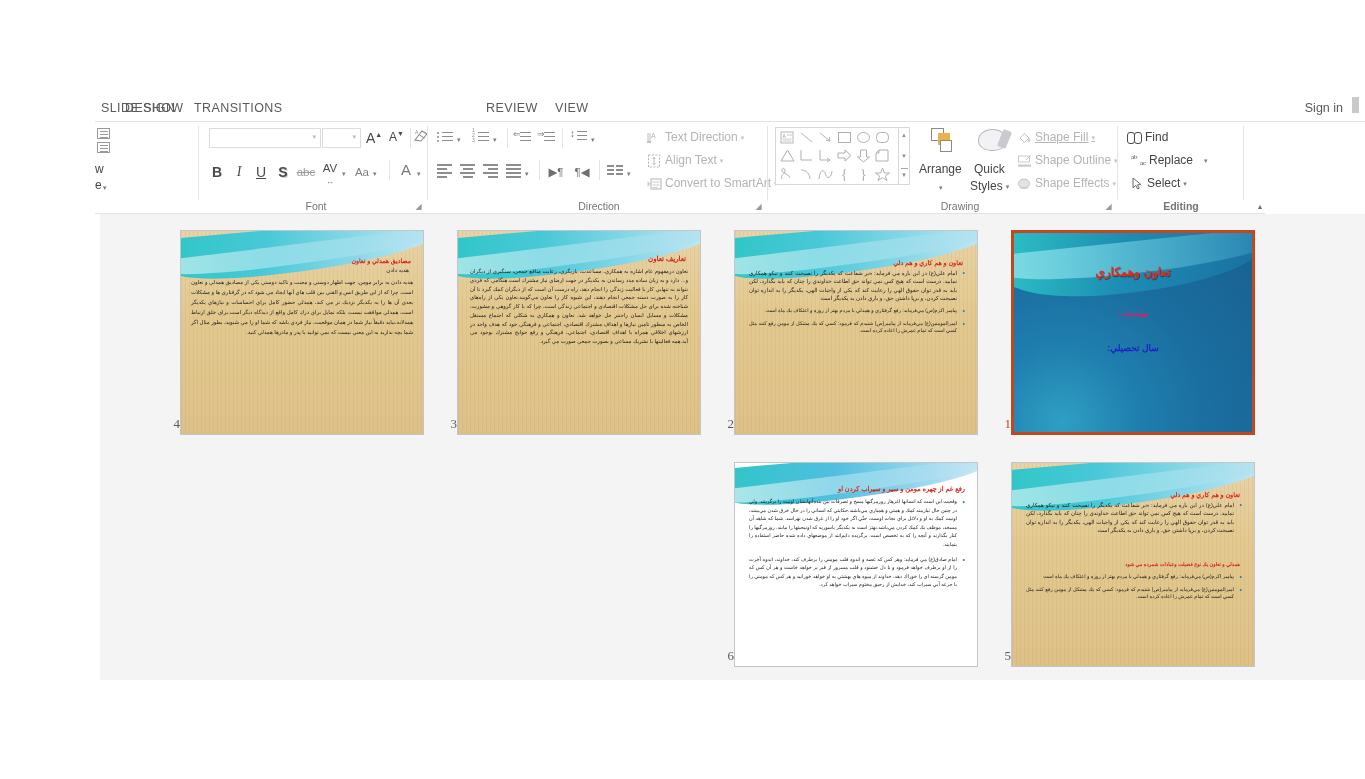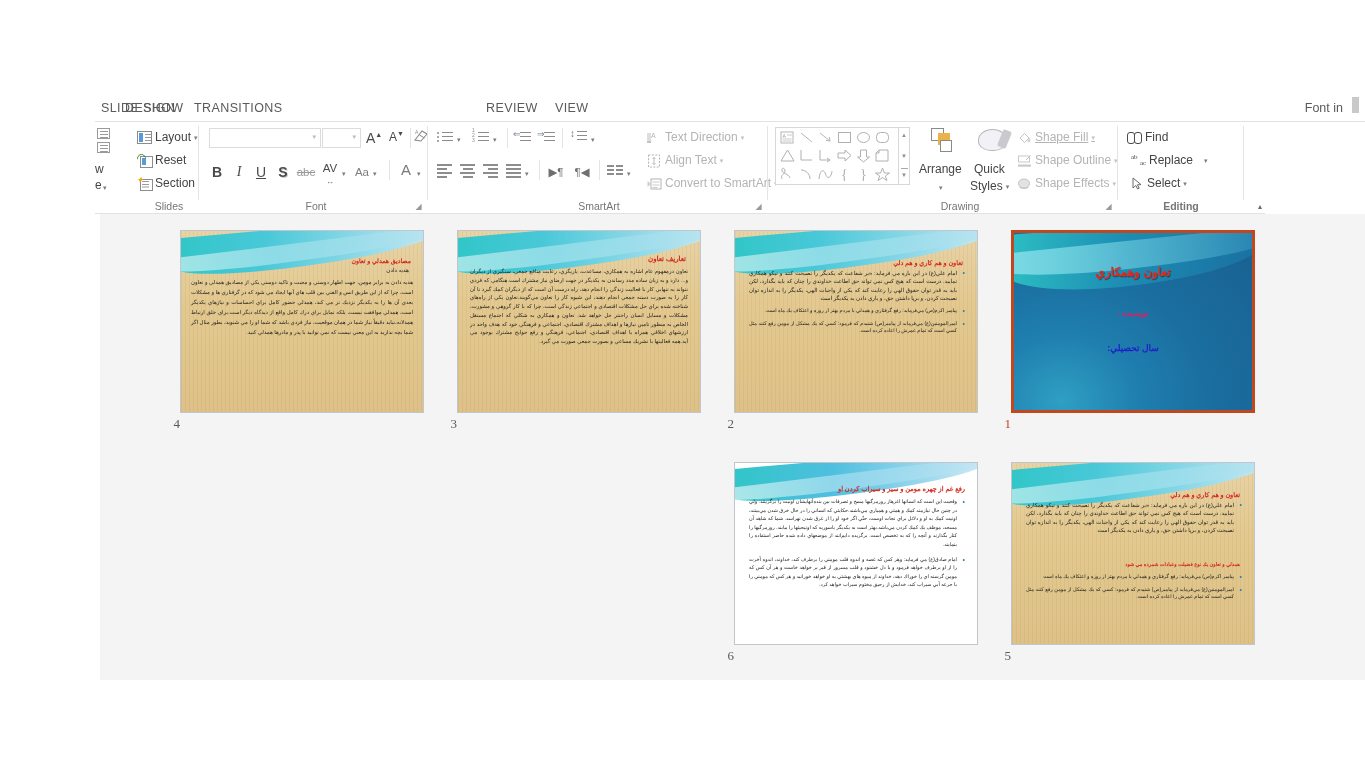--- a/index.html
+++ b/index.html
@@ -150,21 +150,21 @@
     position:absolute; left:0; top:214px; width:1365px; height:565px; background:#ffffff;
   }
   .greyband {
     position:absolute; left:100px; top:0; width:1265px; height:466px; background:#f4f4f4;
   }
   .greyband2 {
     position:absolute; left:100px; top:466px; width:1265px; height:99px; background:#ffffff;
   }
   .thumb-wrap { position:absolute; }
   .thumb {
-    position:absolute; left:0; top:0; width:244px; height:183px;
+    position:absolute; left:0; top:0; width:244px; height:205px;
     border:1px solid #bfc7cc; background:#fff; overflow:hidden;
   }
   .thumb.sel { border:3px solid #c0481f; }
   .thumb-num {
     position:absolute; top:186px; right:0; width:244px; text-align:right;
     font-size:13px; color:#595959; font-family:"Liberation Serif", serif;
   }
   .thumb-num.sel { color:#c0481f; }
 
   
@@ -219,56 +219,35 @@
 <body>
 <div id="app">
 
 <div class="tabbar">
   <div class="tab" style="left:24px;">DESIGN</div>
   <div class="tab" style="left:93px;">TRANSITIONS</div>
   <div class="tab" style="left:192px;margin-top:44px;">ANIMATIONS</div>
   <div class="tab" style="left" :289px;="">SLIDE SHOW</div>
   <div class="tab" style="left:385px;">REVIEW</div>
   <div class="tab" style="left:454px;">VIEW</div>
-  <div class="signin">Font in</div>
+  <div class="signin">Sign in</div>
   <div class="winmark"></div>
 </div>
 <div class="tabbar-rule"></div>
 
 <div class="ribbon">
 
   <div class="leftcut">
     <div class="cut-icon1"></div>
     <div class="cut-icon2"></div>
     <div class="cut-txt" style="top:40px;">w</div>
     <div class="cut-txt" style="top:56px;">e</div>
     <div class="caret" style="position:absolute;left:8px;top:56px;">▾</div>
   </div>
 
-  <div class="group" style="left:20px;width:108px;">
-    <div class="btn" style="left:22px;top:6px;">
-      <span class="ic ico-layout"></span>
-      <span class="lbl">Layout</span>
-      <span class="caret">▾</span>
-    </div>
-    <div class="btn" style="left:22px;top:29px;">
-      <span class="ic ico-reset">
-            <i class="arc"></i>
-          </span>
-      <span class="lbl">Reset</span>
-    </div>
-    <div class="btn" style="left:22px;top:52px;">
-      <span class="ic ico-section">
-        <i class="star">✦</i>
-            <i class="lines"></i>
-      </span>
-      <span class="lbl">Section</span>
-    </div>
-    <div class="group-label" style="left:0;width:108px;">Slides</div>
-  </div>
   <div class="group-sep" style="left:103px;"></div>
 
   <div class="group" style="left:108px;width:226px;">
     <div class="combo" style="left:6px;top:6px;width:112px;">
       <span class="cv"></span>
       <span class="cc">▾</span>
     </div>
     <div class="combo" style="left:119px;top:6px;width:39px;">
       <span class="cv"></span>
       <span class="cc">▾</span>
@@ -417,21 +396,21 @@
         <svg width="15" height="14" viewBox="0 0 15 14">
           <rect x="4" y="2" width="10" height="10" fill="none" stroke="#b4b4b4" stroke-width="1"></rect>
           <path d="M5.5 5 h7 M5.5 8 h7 M5.5 10.5 h5" stroke="#c6c6c6" stroke-width=".9"></path>
           <path d="M0.5 4 L4 7 L0.5 10 Z" fill="#cfcfcf"></path>
         </svg>
       </span>
       <span class="lbl">Convert to SmartArt</span>
       <span class="caret dim">▾</span>
     </div>
 
-    <div class="group-label" style="left:0;width:340px;">SmartArt</div>
+    <div class="group-label" style="left:0;width:340px;">Direction</div>
     <div class="dlg" style="right:6px;">◢</div>
   </div>
   <div class="group-sep" style="left:672px;"></div>
 
   <div class="group" style="left:674px;width:350px;">
 
     <div class="shapegal" style="left:6px;top:5px;width:135px;height:58px;">
 
       <div class="shape" style="left:3px;top:2px;">
         <svg width="17" height="15" viewBox="0 0 17 15">

